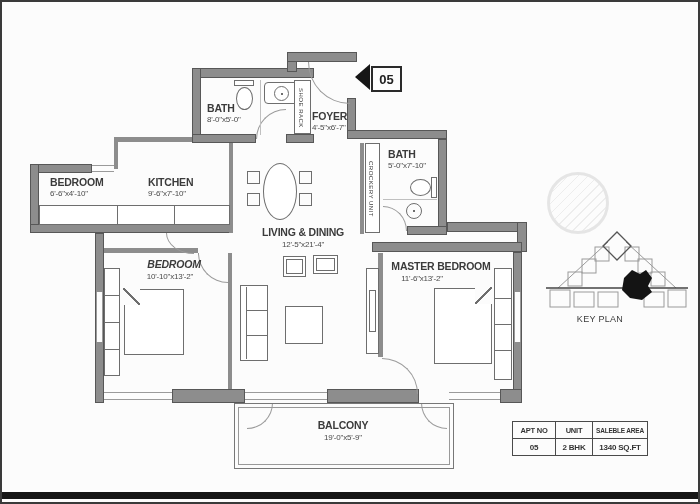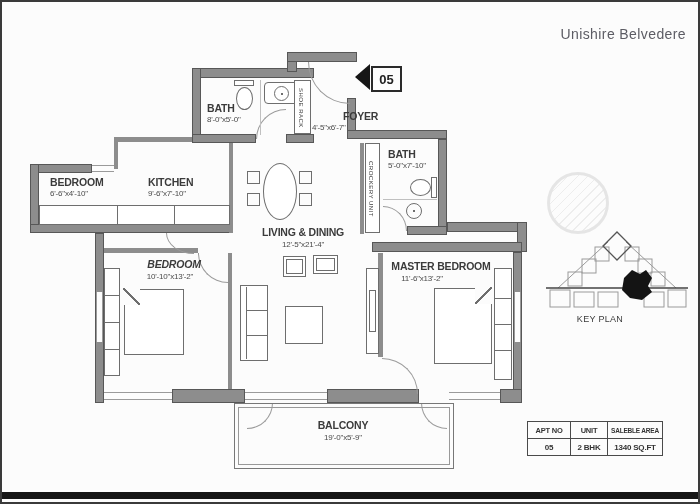--- a/index.html
+++ b/index.html
@@ -32,21 +32,20 @@
   table.apt th{font-size:7.5px;font-weight:bold;letter-spacing:-0.2px;}
   table.apt td{font-size:8px;font-weight:bold;letter-spacing:-0.2px;}
   .bottombar{position:absolute;left:0;bottom:3px;width:100%;height:7px;background:#151515;}
   .bed-fold{position:absolute;background:#fcfcfc;}
 </style>
 </head>
 <body>
 
 <div class="canvas">
 
-  <div class="brand">Unishire Belvedere</div>
 
   <div class="wall" style="left:190px;top:66px;width:122px;height:10px;"></div>
   <div class="wall" style="left:285px;top:50px;width:10px;height:20px;"></div>
   <div class="wall" style="left:285px;top:50px;width:70px;height:10px;"></div>
   <div class="wall" style="left:190px;top:66px;width:9px;height:75px;"></div>
   <div class="wall" style="left:190px;top:132px;width:64px;height:9px;"></div>
   <div class="wall" style="left:284px;top:132px;width:28px;height:9px;"></div>
   <div class="wall" style="left:345px;top:96px;width:9px;height:40px;"></div>
   <div class="wall" style="left:345px;top:128px;width:100px;height:9px;"></div>
   <div class="wall" style="left:436px;top:137px;width:9px;height:95px;"></div>
@@ -138,21 +137,21 @@
   <div class="furn" style="left:492px;top:266px;width:18px;height:112px;"></div>
   <div class="divline" style="left:492px;top:296px;width:18px;height:1px;"></div>
   <div class="divline" style="left:492px;top:322px;width:18px;height:1px;"></div>
   <div class="divline" style="left:492px;top:348px;width:18px;height:1px;"></div>
 
   <div class="furn2" style="left:232px;top:401px;width:220px;height:66px;border-color:#777;"></div>
   <div class="furn2" style="left:236px;top:405px;width:212px;height:58px;border-color:#999;"></div>
 
   <div class="rname" style="left:205px;top:100px;">BATH</div>
   <div class="rdims" style="left:205px;top:113px;">8'-0"x5'-0"</div>
-  <div class="rname" style="left:310px;top:108px;padding-left:31px;">FOYER</div>
+  <div class="rname" style="left:310px;top:108px;">FOYER</div>
   <div class="rdims" style="left:310px;top:121px;">4'-5"x6'-7"</div>
   <div class="rname" style="left:48px;top:174px;">BEDROOM</div>
   <div class="rdims" style="left:48px;top:187px;">6'-6"x4'-10"</div>
   <div class="rname" style="left:146px;top:174px;">KITCHEN</div>
   <div class="rdims" style="left:146px;top:187px;">9'-6"x7'-10"</div>
   <div class="rname" style="left:386px;top:146px;">BATH</div>
   <div class="rdims" style="left:386px;top:159px;">5'-0"x7'-10"</div>
   <div class="rname ctr" style="left:301px;top:224px;">LIVING &amp; DINING</div>
   <div class="rdims ctr" style="left:301px;top:238px;">12'-5"x21'-4"</div>
   <div class="rname ctr" style="left:172px;top:256px;font-style:italic;">BEDROOM</div>
@@ -181,21 +180,21 @@
       <rect x="58" y="64" width="20" height="15"></rect>
       <rect x="104" y="64" width="20" height="15"></rect>
       <rect x="128" y="62" width="18" height="17"></rect>
     </g>
     <polygon points="77,4 91,18 77,32 63,18" fill="none" stroke="#555" stroke-width="1.3"></polygon>
     <line x1="6" y1="60" x2="148" y2="60" stroke="#444" stroke-width="1.5"></line>
     <polygon points="84,50 92,42 100,46 106,42 112,50 108,58 112,64 102,72 90,70 82,62" fill="#141414"></polygon>
   </svg>
   <div class="kplabel ctr" style="left:598px;top:312px;">KEY PLAN</div>
 
-  <table class="apt" style="left:525px;top:419px;">
+  <table class="apt" style="left:510px;top:419px;">
     <tbody>
         <tr>
       <th style="width:38px;">APT NO</th>
       <th style="width:32px;">UNIT</th>
       <th style="width:50px;font-size:6.5px;">SALEBLE AREA</th>
     </tr>
     <tr>
       <td>05</td>
       <td>2 BHK</td>
       <td>1340 SQ.FT</td>

